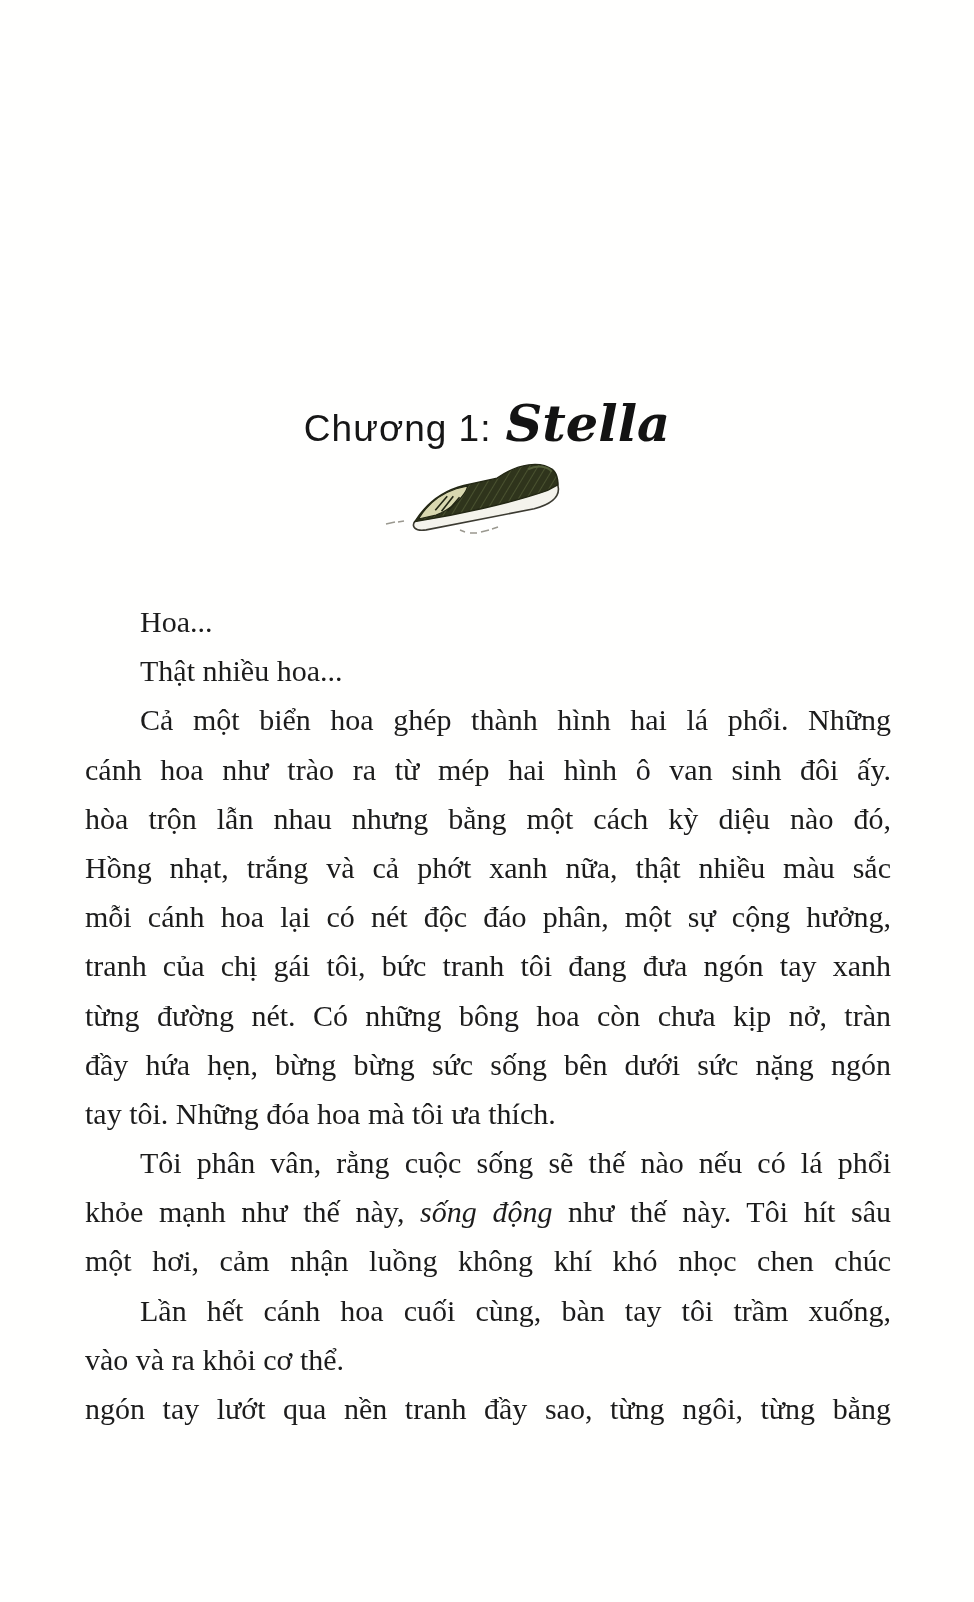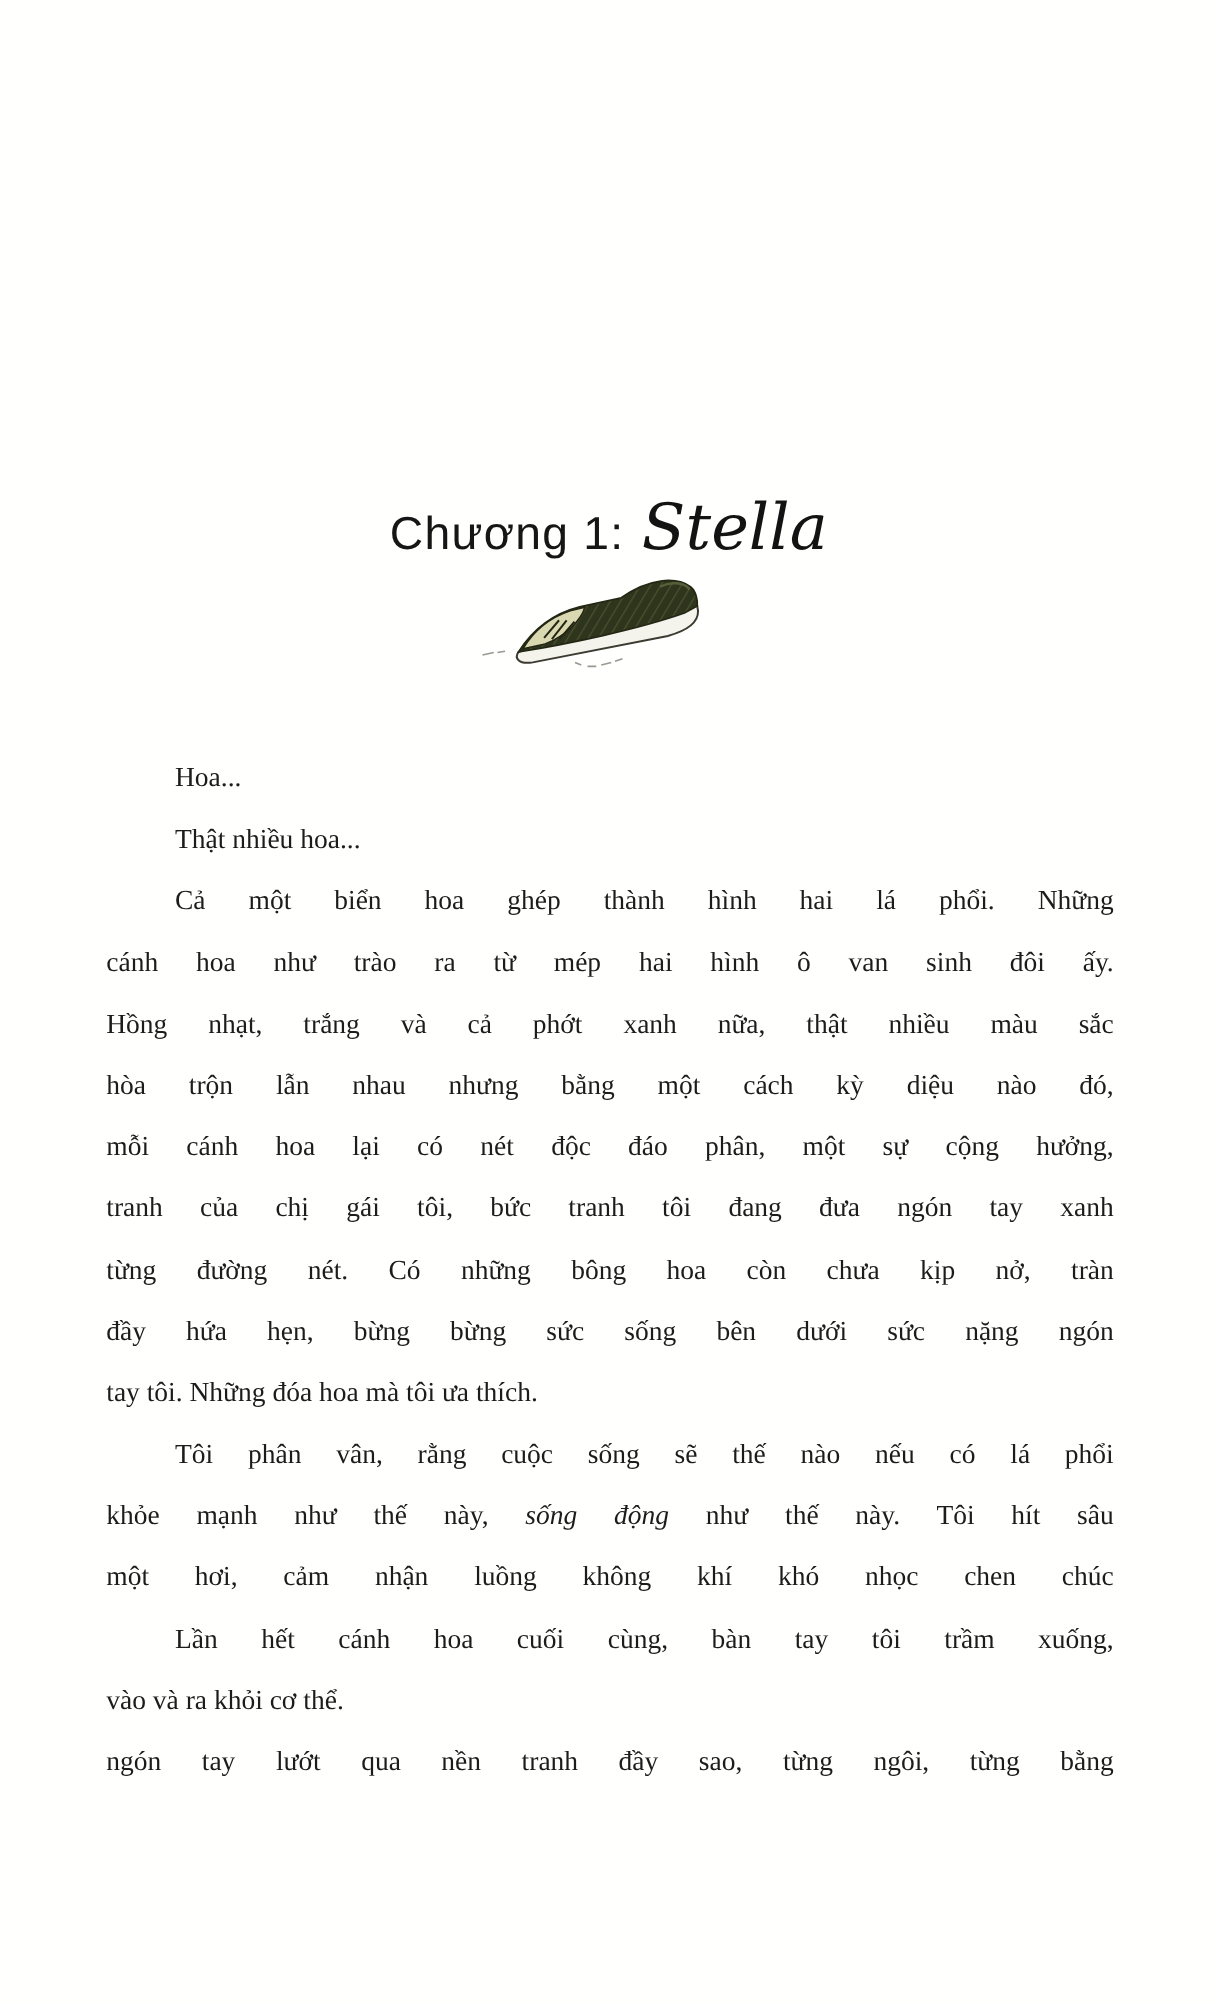--- a/index.html
+++ b/index.html
@@ -21,42 +21,42 @@
   }
   .chapter-label {
     font-family:Liberation Sans, sans-serif;
     font-size:37px;
     letter-spacing:1px;
     color:#161616;
   }
   .chapter-title {
     font-family:"DejaVu Serif", serif;
     font-style:italic;
-    font-weight:normal;
+    font-weight:bold;
     font-size:51px;
     margin-left:14px;
     color:#131313;
     text-align:center;
   }
   .illustration {
     position:absolute;
     top:458px;
     left:0;
     width:100%;
     text-align:center;
   }
   .body-text {
     position:absolute;
     top:597px;
     left:85px;
     width:806px;
   }
   .line {
     font-family:"Liberation Serif", serif;
-    font-size:22px;
+    font-size:30px;
     line-height:49.2px;
     height:49.2px;
     overflow:hidden;
     text-align:justify;
     color:#1c1c1c;
   }
   .fill { text-align-last:justify; }
   .indent { text-indent:55px; }
   .it { font-style:italic; }
 </style>
@@ -95,22 +95,22 @@
         <path d="M78 72 l 5 2 M88 75 l 7 0 M99 74 l 8 -2 M110 71 l 6 -2"></path>
       </g>
     </svg>
   </div>
 
   <main class="body-text">
     <div class="line indent">Hoa...</div>
     <div class="line indent">Thật nhiều hoa...</div>
     <div class="line indent fill">Cả một biển hoa ghép thành hình hai lá phổi. Những</div>
     <div class="line fill">cánh hoa như trào ra từ mép hai hình ô van sinh đôi ấy.</div>
+    <div class="line fill">hòa trộn lẫn nhau nhưng bằng một cách kỳ diệu nào đó,</div>
     <div class="line fill">Hồng nhạt, trắng và cả phớt xanh nữa, thật nhiều màu sắc</div>
-    <div class="line fill">hòa trộn lẫn nhau nhưng bằng một cách kỳ diệu nào đó,</div>
     <div class="line fill">mỗi cánh hoa lại có nét độc đáo phân, một sự cộng hưởng,</div>
     <div class="line fill">tranh của chị gái tôi, bức tranh tôi đang đưa ngón tay xanh</div>
     <div class="line fill">từng đường nét. Có những bông hoa còn chưa kịp nở, tràn</div>
     <div class="line fill">đầy hứa hẹn, bừng bừng sức sống bên dưới sức nặng ngón</div>
     <div class="line">tay tôi. Những đóa hoa mà tôi ưa thích.</div>
     <div class="line indent fill">Tôi phân vân, rằng cuộc sống sẽ thế nào nếu có lá phổi</div>
     <div class="line fill"><span>khỏe mạnh như thế này, </span><em class="it">sống động</em><span> như thế này. Tôi hít sâu</span></div>
     <div class="line fill">một hơi, cảm nhận luồng không khí khó nhọc chen chúc</div>
     <div class="line indent fill">Lần hết cánh hoa cuối cùng, bàn tay tôi trầm xuống,</div>
     <div class="line">vào và ra khỏi cơ thể.</div>

